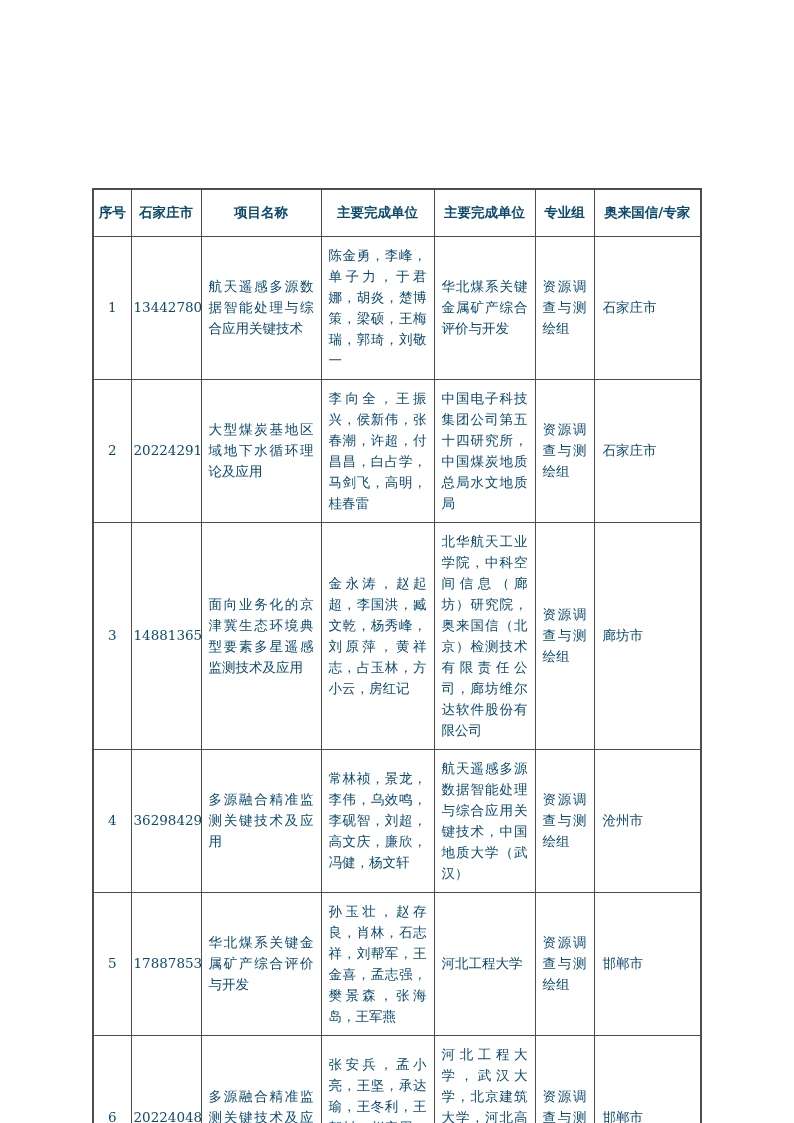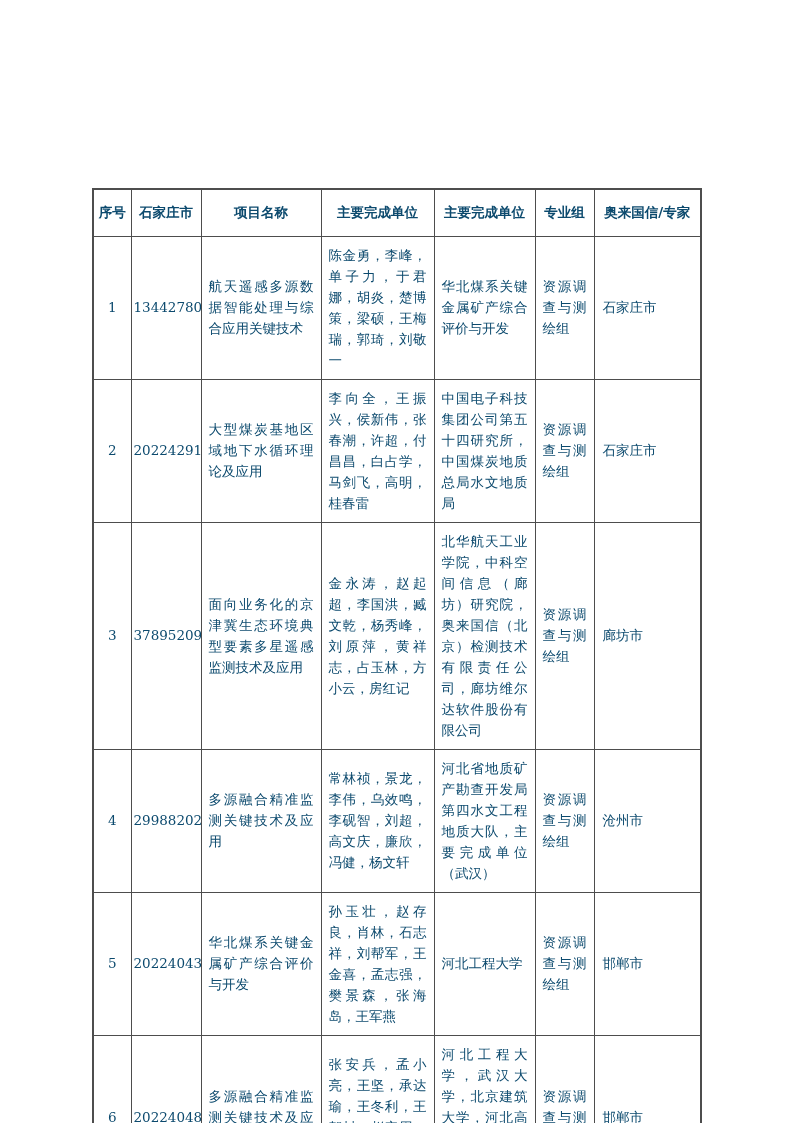--- a/index.html
+++ b/index.html
@@ -98,39 +98,39 @@
         <td class="c-center">2</td>
         <td class="c-center">20224291</td>
         <td class="c-just">大型煤炭基地区域地下水循环理论及应用</td>
         <td class="c-just">李向全，王振兴，侯新伟，张春潮，许超，付昌昌，白占学，马剑飞，高明，桂春雷</td>
         <td class="c-just">中国电子科技集团公司第五十四研究所，中国煤炭地质总局水文地质局</td>
         <td class="c-just">资源调查与测绘组</td>
         <td class="c-left">石家庄市</td>
       </tr>
       <tr class="r2">
         <td class="c-center">3</td>
-        <td class="c-center">37895209</td>
+        <td class="c-center">14881365</td>
         <td class="c-just">面向业务化的京津冀生态环境典型要素多星遥感监测技术及应用</td>
         <td class="c-just">金永涛，赵起超，李国洪，臧文乾，杨秀峰，刘原萍，黄祥志，占玉林，方小云，房红记</td>
         <td class="c-just">北华航天工业学院，中科空间信息（廊坊）研究院，奥来国信（北京）检测技术有限责任公司，廊坊维尔达软件股份有限公司</td>
         <td class="c-just">资源调查与测绘组</td>
         <td class="c-left">廊坊市</td>
       </tr>
       <tr class="r3">
         <td class="c-center">4</td>
-        <td class="c-center">29988202</td>
+        <td class="c-center">36298429</td>
         <td class="c-just">多源融合精准监测关键技术及应用</td>
         <td class="c-just">常林祯，景龙，李伟，乌效鸣，李砚智，刘超，高文庆，廉欣，冯健，杨文轩</td>
-        <td class="c-just">河北省地质矿产勘查开发局第四水文工程地质大队，主要完成单位（武汉）</td>
+        <td class="c-just">航天遥感多源数据智能处理与综合应用关键技术，中国地质大学（武汉）</td>
         <td class="c-just">资源调查与测绘组</td>
         <td class="c-left">沧州市</td>
       </tr>
       <tr class="r4">
         <td class="c-center">5</td>
-        <td class="c-center">20224043</td>
+        <td class="c-center">17887853</td>
         <td class="c-just">华北煤系关键金属矿产综合评价与开发</td>
         <td class="c-just">孙玉壮，赵存良，肖林，石志祥，刘帮军，王金喜，孟志强，樊景森，张海岛，王军燕</td>
         <td class="c-just">河北工程大学</td>
         <td class="c-just">资源调查与测绘组</td>
         <td class="c-left">邯郸市</td>
       </tr>
       <tr class="r5">
         <td class="c-center">6</td>
         <td class="c-center">20224048</td>
         <td class="c-just">多源融合精准监测关键技术及应用</td>

